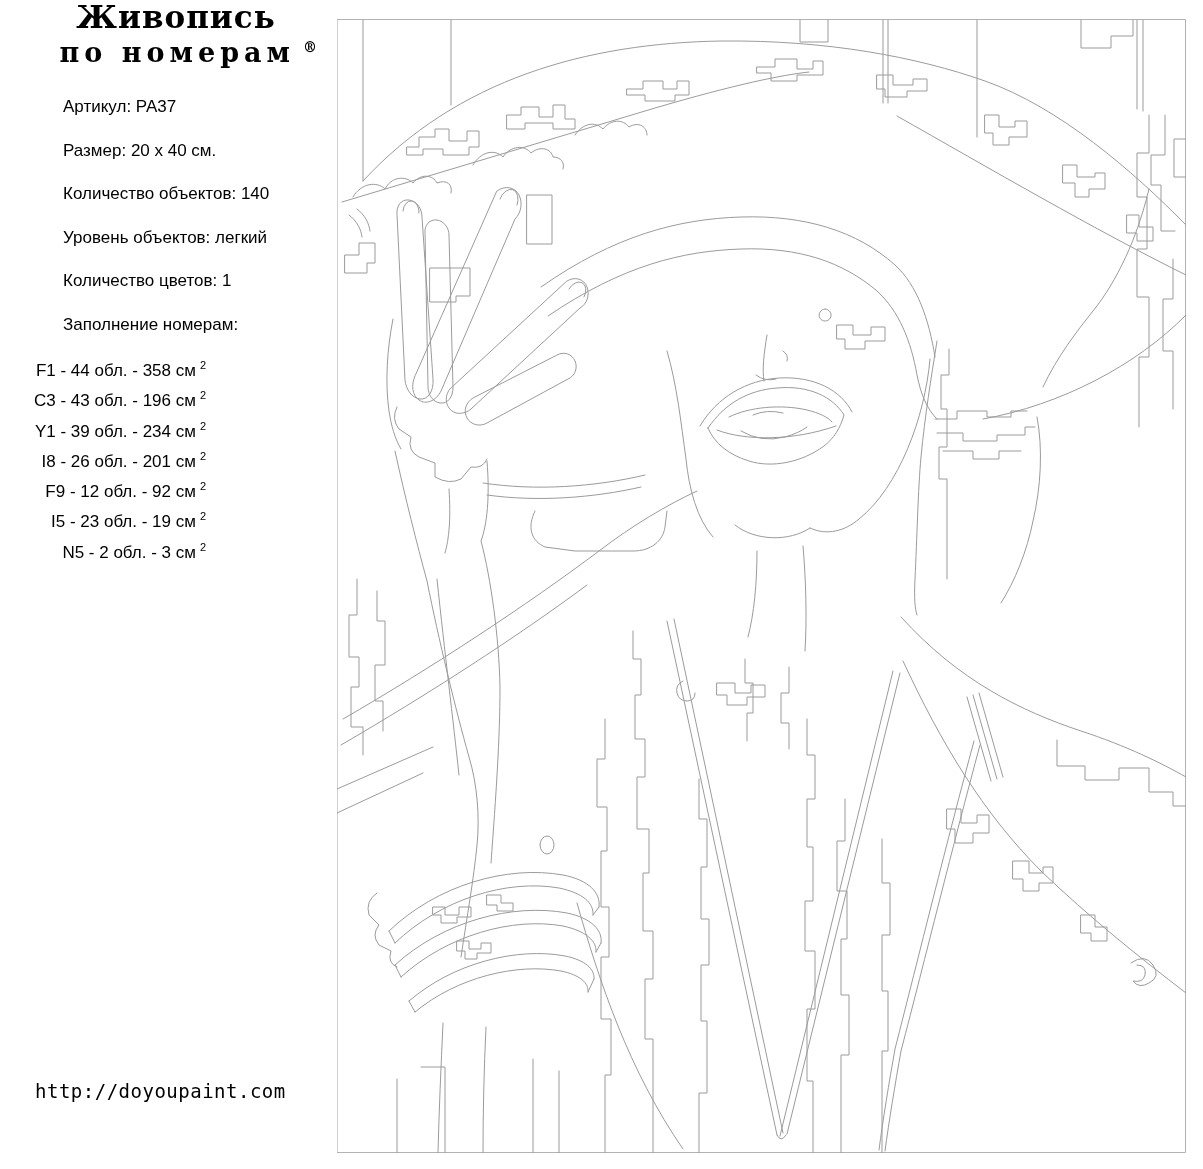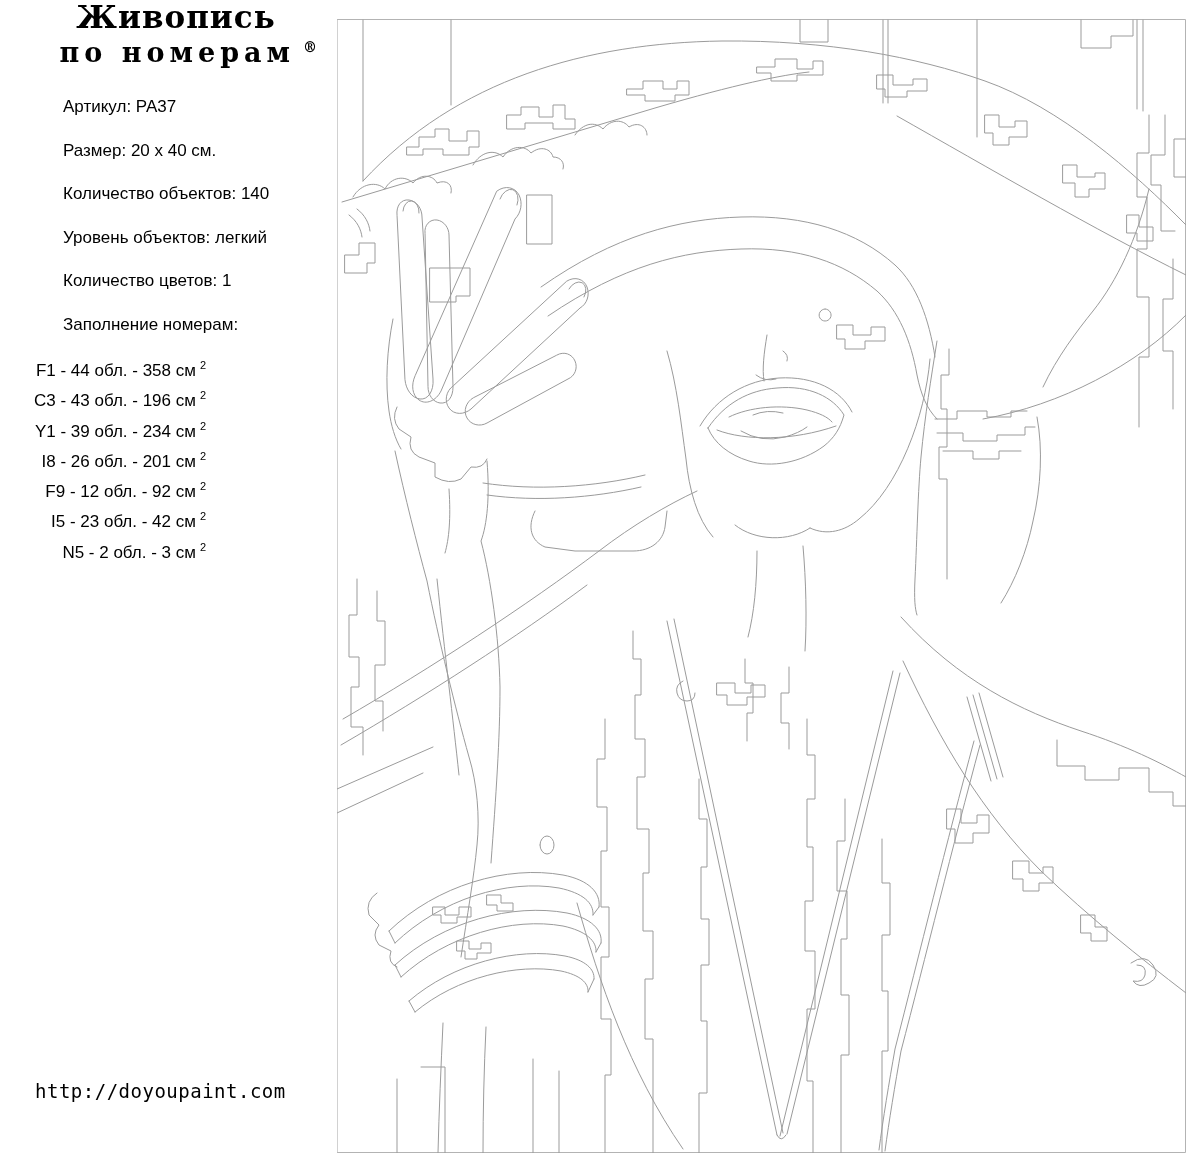--- a/index.html
+++ b/index.html
@@ -47,21 +47,21 @@
     <div>Количество цветов: 1</div>
     <div>Заполнение номерам:</div>
   </div>
 
   <ul class="fills">
     <li><span>F1 - 44 обл. - 358 см</span><sup>2</sup></li>
     <li><span>C3 - 43 обл. - 196 см</span><sup>2</sup></li>
     <li><span>Y1 - 39 обл. - 234 см</span><sup>2</sup></li>
     <li><span>I8 - 26 обл. - 201 см</span><sup>2</sup></li>
     <li><span>F9 - 12 обл. - 92 см</span><sup>2</sup></li>
-    <li><span>I5 - 23 обл. - 42 см</span><sup>2</sup></li>
+    <li><span>I5 - 23 обл. - 19 см</span><sup>2</sup></li>
     <li><span>N5 - 2 обл. - 3 см</span><sup>2</sup></li>
   </ul>
 
   <div class="url">http://doyoupaint.com</div>
 
   <div class="art-wrap">
     <svg id="art" width="849" height="1134" viewBox="0 0 849 1134" xmlns="http://www.w3.org/2000/svg" stroke="#9b9b9b">
 
       <rect x="0.5" y="0.5" width="848" height="1133" stroke="#b3b3b3"></rect>
 

